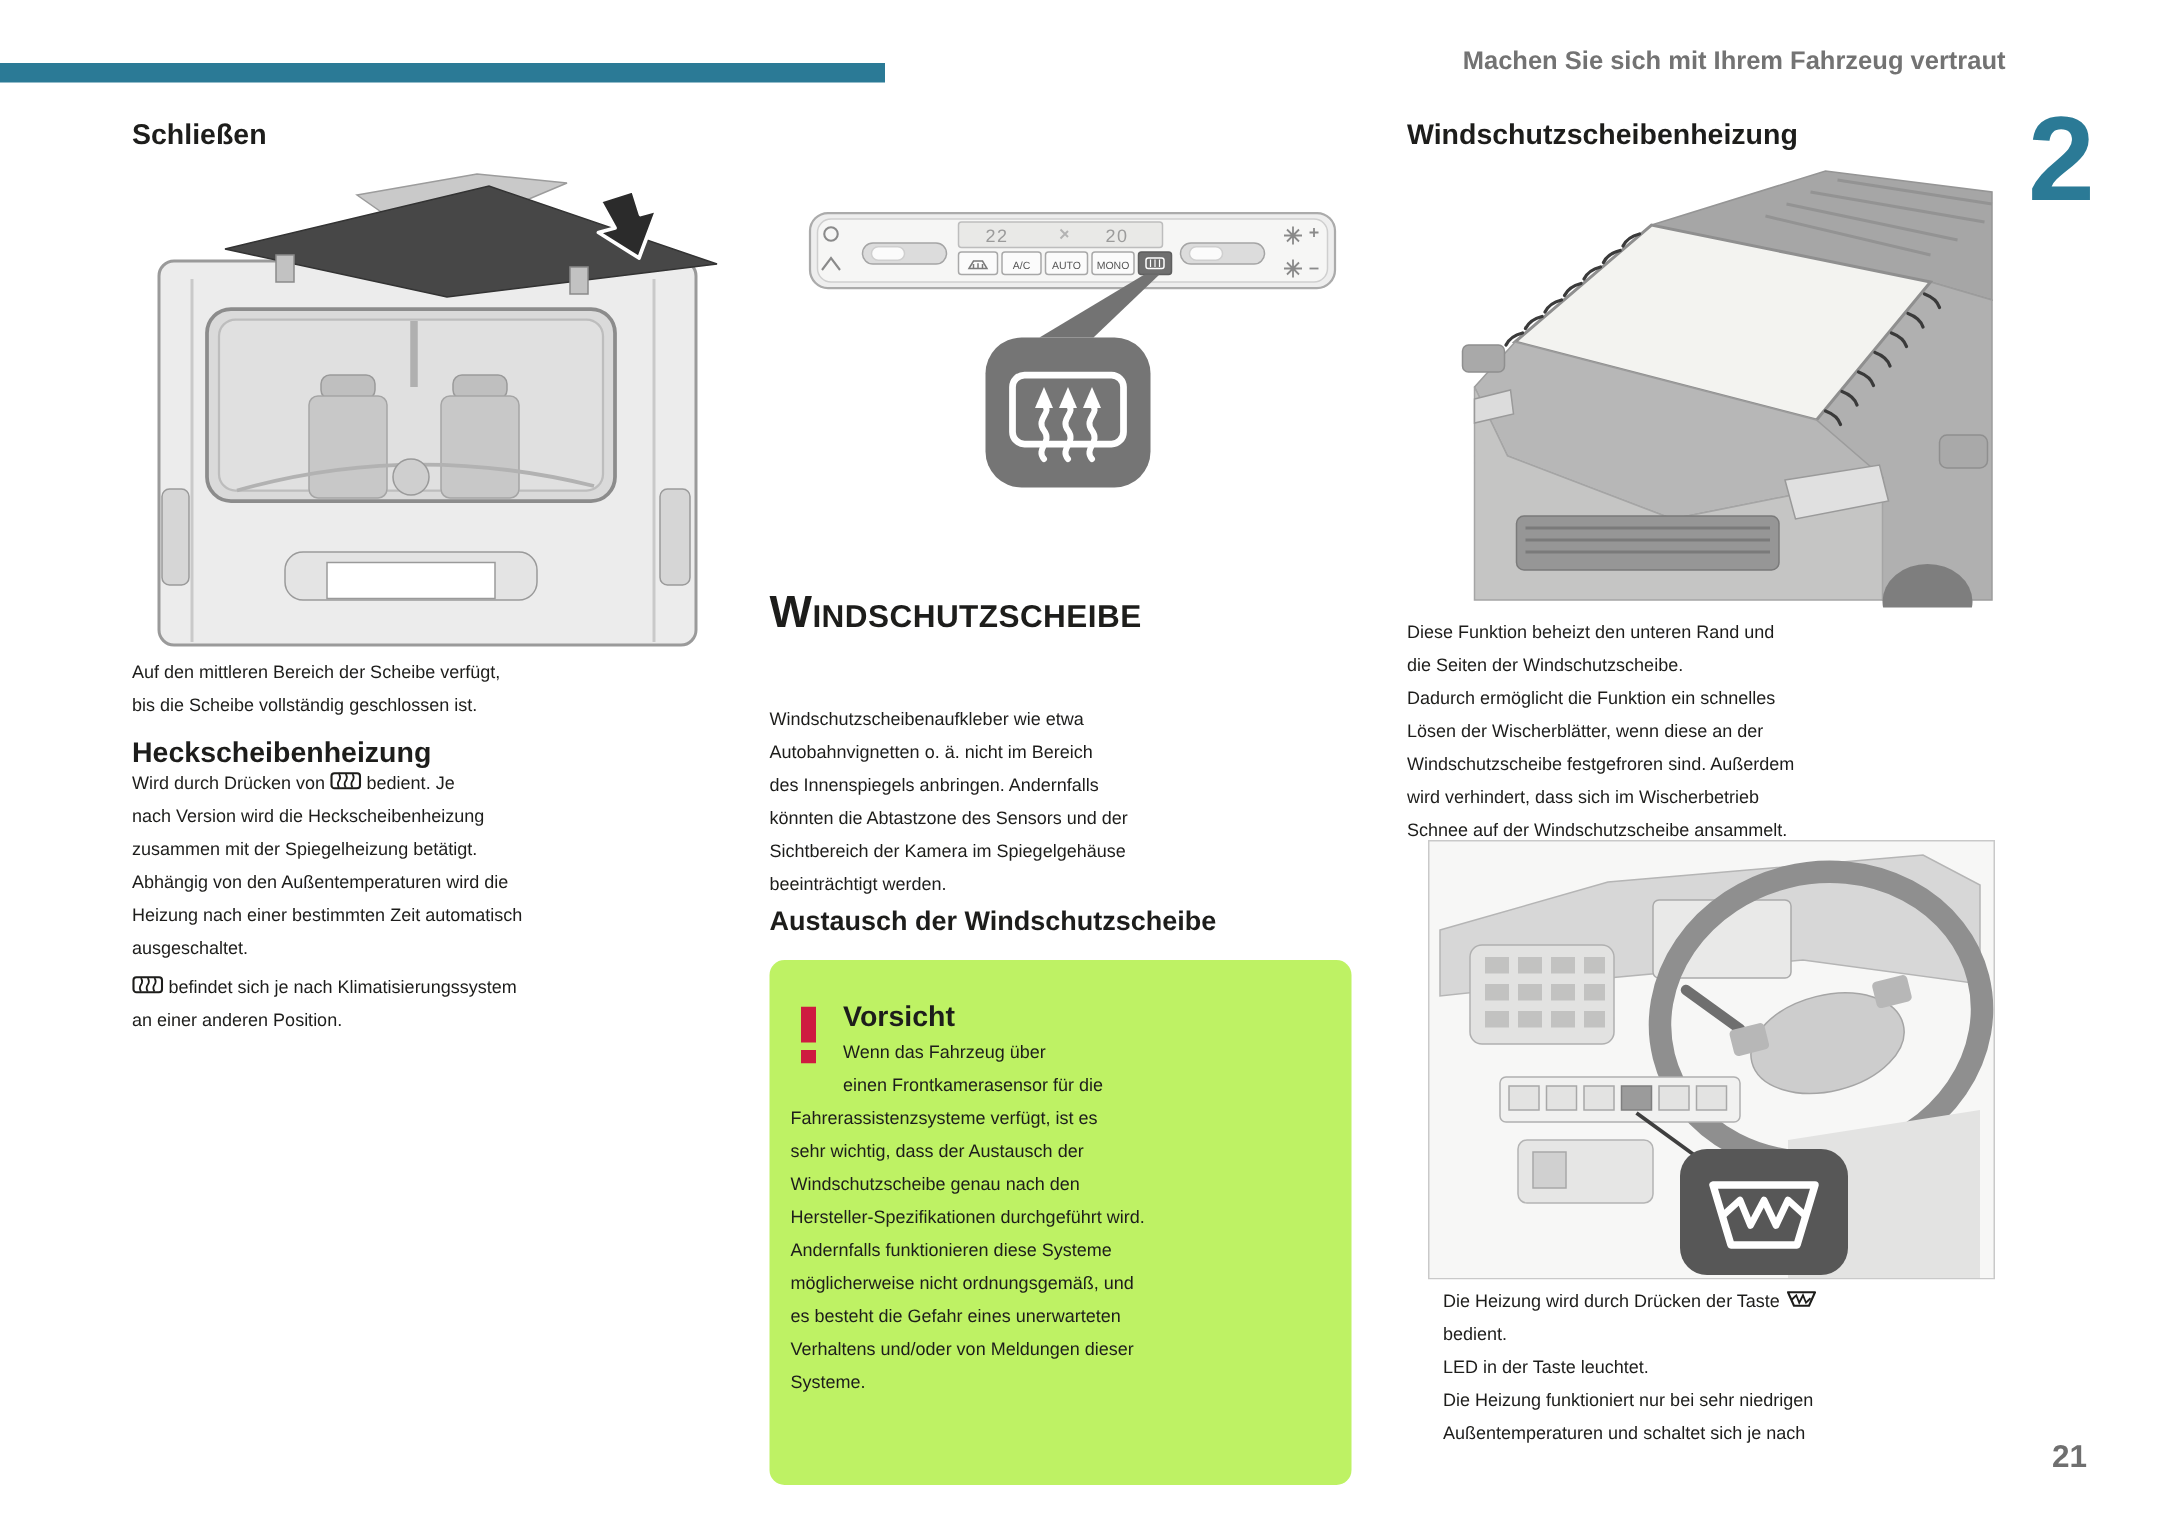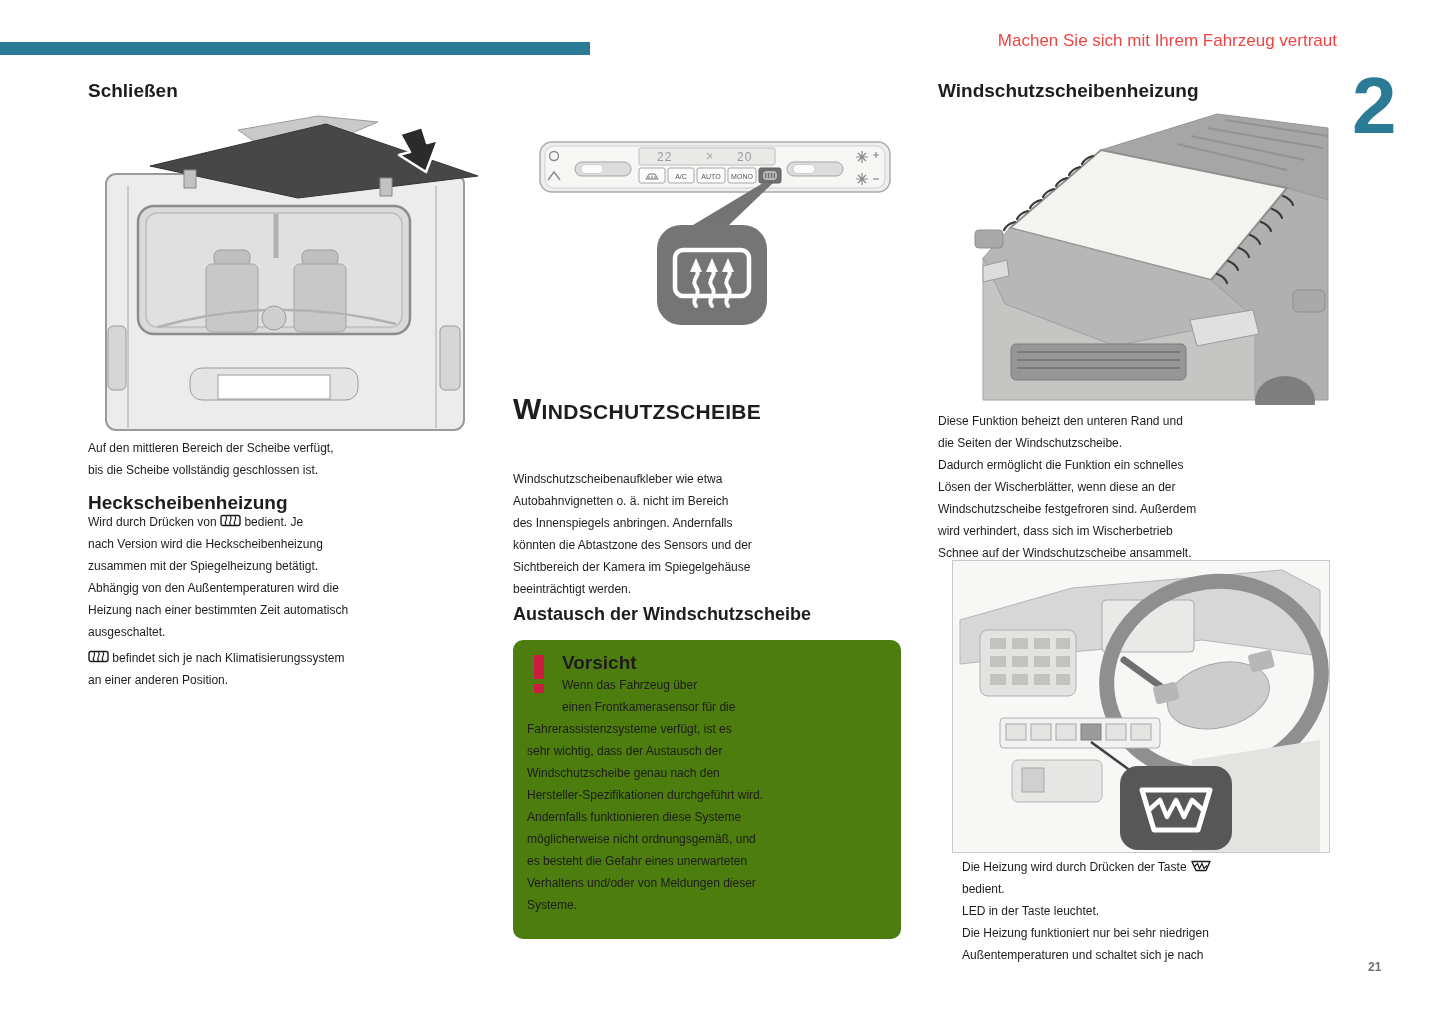--- a/index.html
+++ b/index.html
@@ -1,31 +1,31 @@
 <!DOCTYPE html>
 <html><head>
 <meta charset="utf-8">
 <style>
   html,body{margin:0;padding:0;background:#ffffff;}
   .page{position:relative;width:1445px;height:1018px;background:#ffffff;overflow:hidden;
         font-family:"Liberation Sans",sans-serif;color:#1d1d1b;}
   .abs{position:absolute;}
   .teal-bar{left:0;top:42px;width:590px;height:13px;background:#2b7a96;}
-  .running-header{left:938px;top:31px;width:399px;text-align:right;font-size:17px;color:#ef4444;}
+  .running-header{left:938px;top:31px;width:399px;text-align:right;font-size:17px;color:#737373;font-weight:bold;}
   .chapter-num{left:1352px;top:66px;font-size:80px;line-height:1;font-weight:bold;color:#2b7a96;}
   .h2{font-size:19px;font-weight:bold;margin:0;}
   .h3{font-size:18px;font-weight:bold;margin:0;}
   .title-sc{font-size:30px;font-weight:bold;font-variant:small-caps;letter-spacing:.3px;}
   .body-text{font-size:12px;line-height:22px;white-space:pre-line;margin:0;}
-  .caution-box{left:513px;top:640px;width:388px;height:299px;box-sizing:border-box;
-               background:#4d7c0f;border-radius:10px;padding:12px 14px;}
+  .caution-box{left:513px;top:640px;width:388px;height:350px;box-sizing:border-box;
+               background:#bef264;border-radius:10px;padding:28px 14px;}
   .caution-icon{float:left;width:20px;height:38px;margin:3px 13px 10px 2px;}
   .caution-title{font-size:19px;font-weight:bold;}
   .inline-icon{display:inline-block;vertical-align:-2px;}
-  .page-num{left:1368px;top:960px;font-size:12px;font-weight:bold;color:#6f6f6f;}
+  .page-num{left:1368px;top:960px;font-size:21px;font-weight:bold;color:#6f6f6f;}
   svg text{font-family:"Liberation Sans",sans-serif;}
 </style>
 </head>
 <body>
 
 <div class="page">
 
   <div class="abs teal-bar"></div>
   <div class="abs running-header">Machen Sie sich mit Ihrem Fahrzeug vertraut</div>
   <div class="abs chapter-num">2</div>

